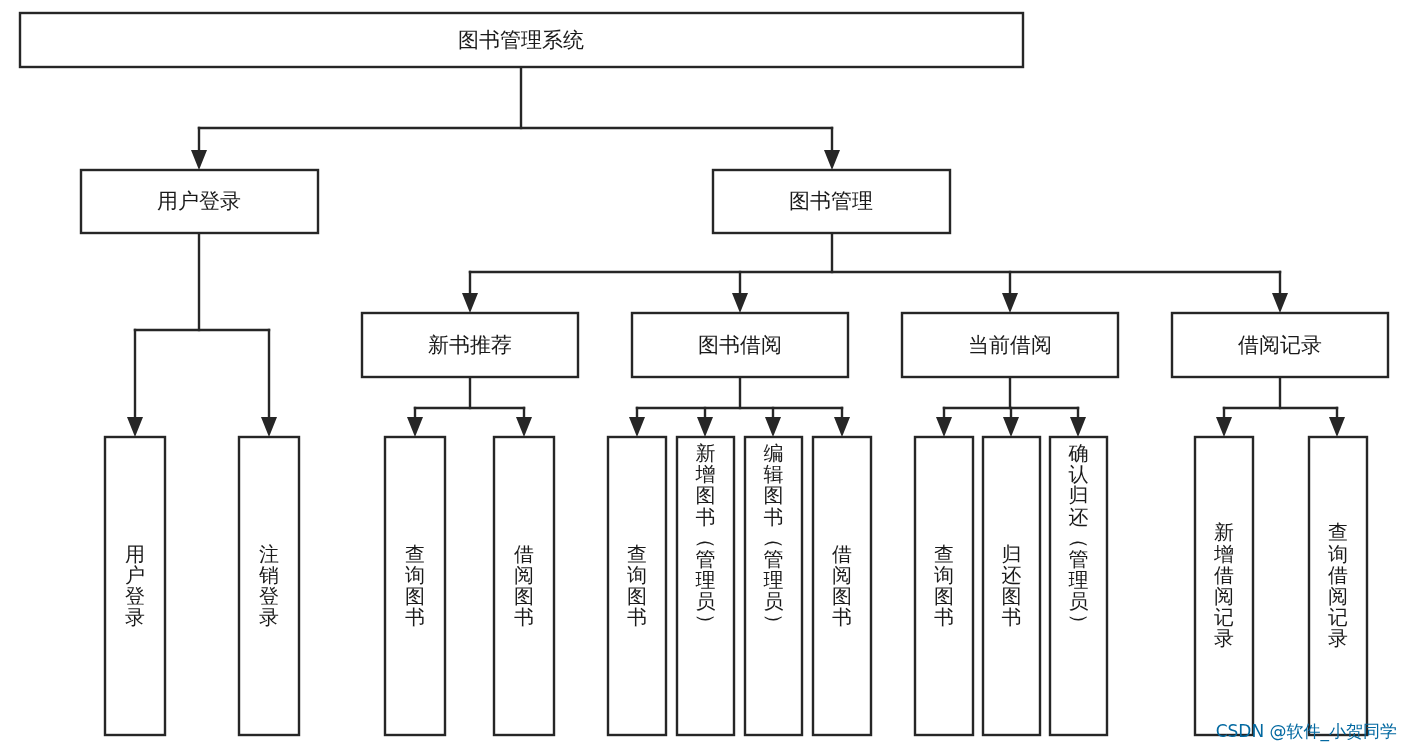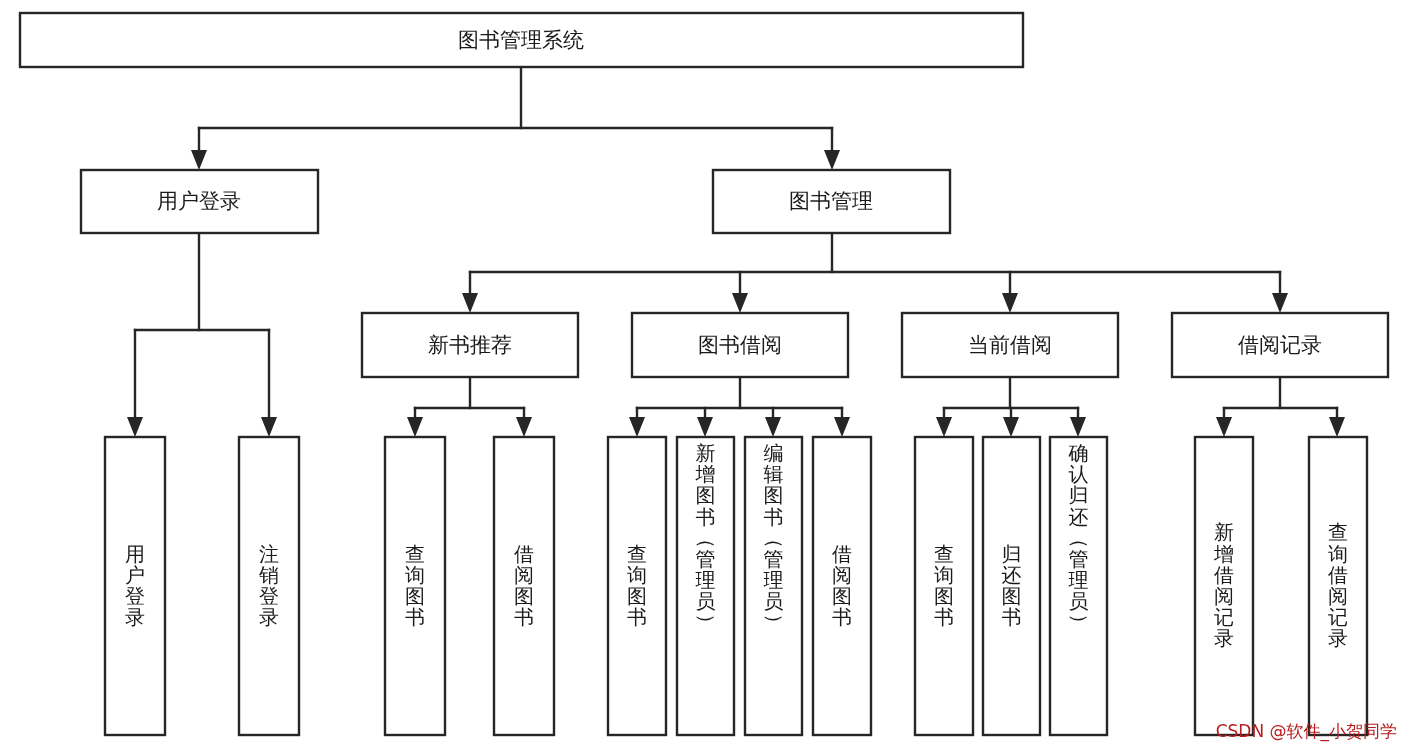--- a/index.html
+++ b/index.html
@@ -69,21 +69,21 @@
   }
   .vlabel span.rot {
     display: block;
     transform: rotate(90deg);
   }
   .watermark {
     position: absolute;
     right: 8px;
     bottom: 4px;
     font-size: 17px;
-    color: #b91c1c;
+    color: #0369a1;
     font-family: "DejaVu Sans", "Liberation Sans", sans-serif;
     white-space: nowrap;
     pointer-events: none;
   }
 </style>
 </head>
 <body>
 
 <div id="diagram-root">
 

